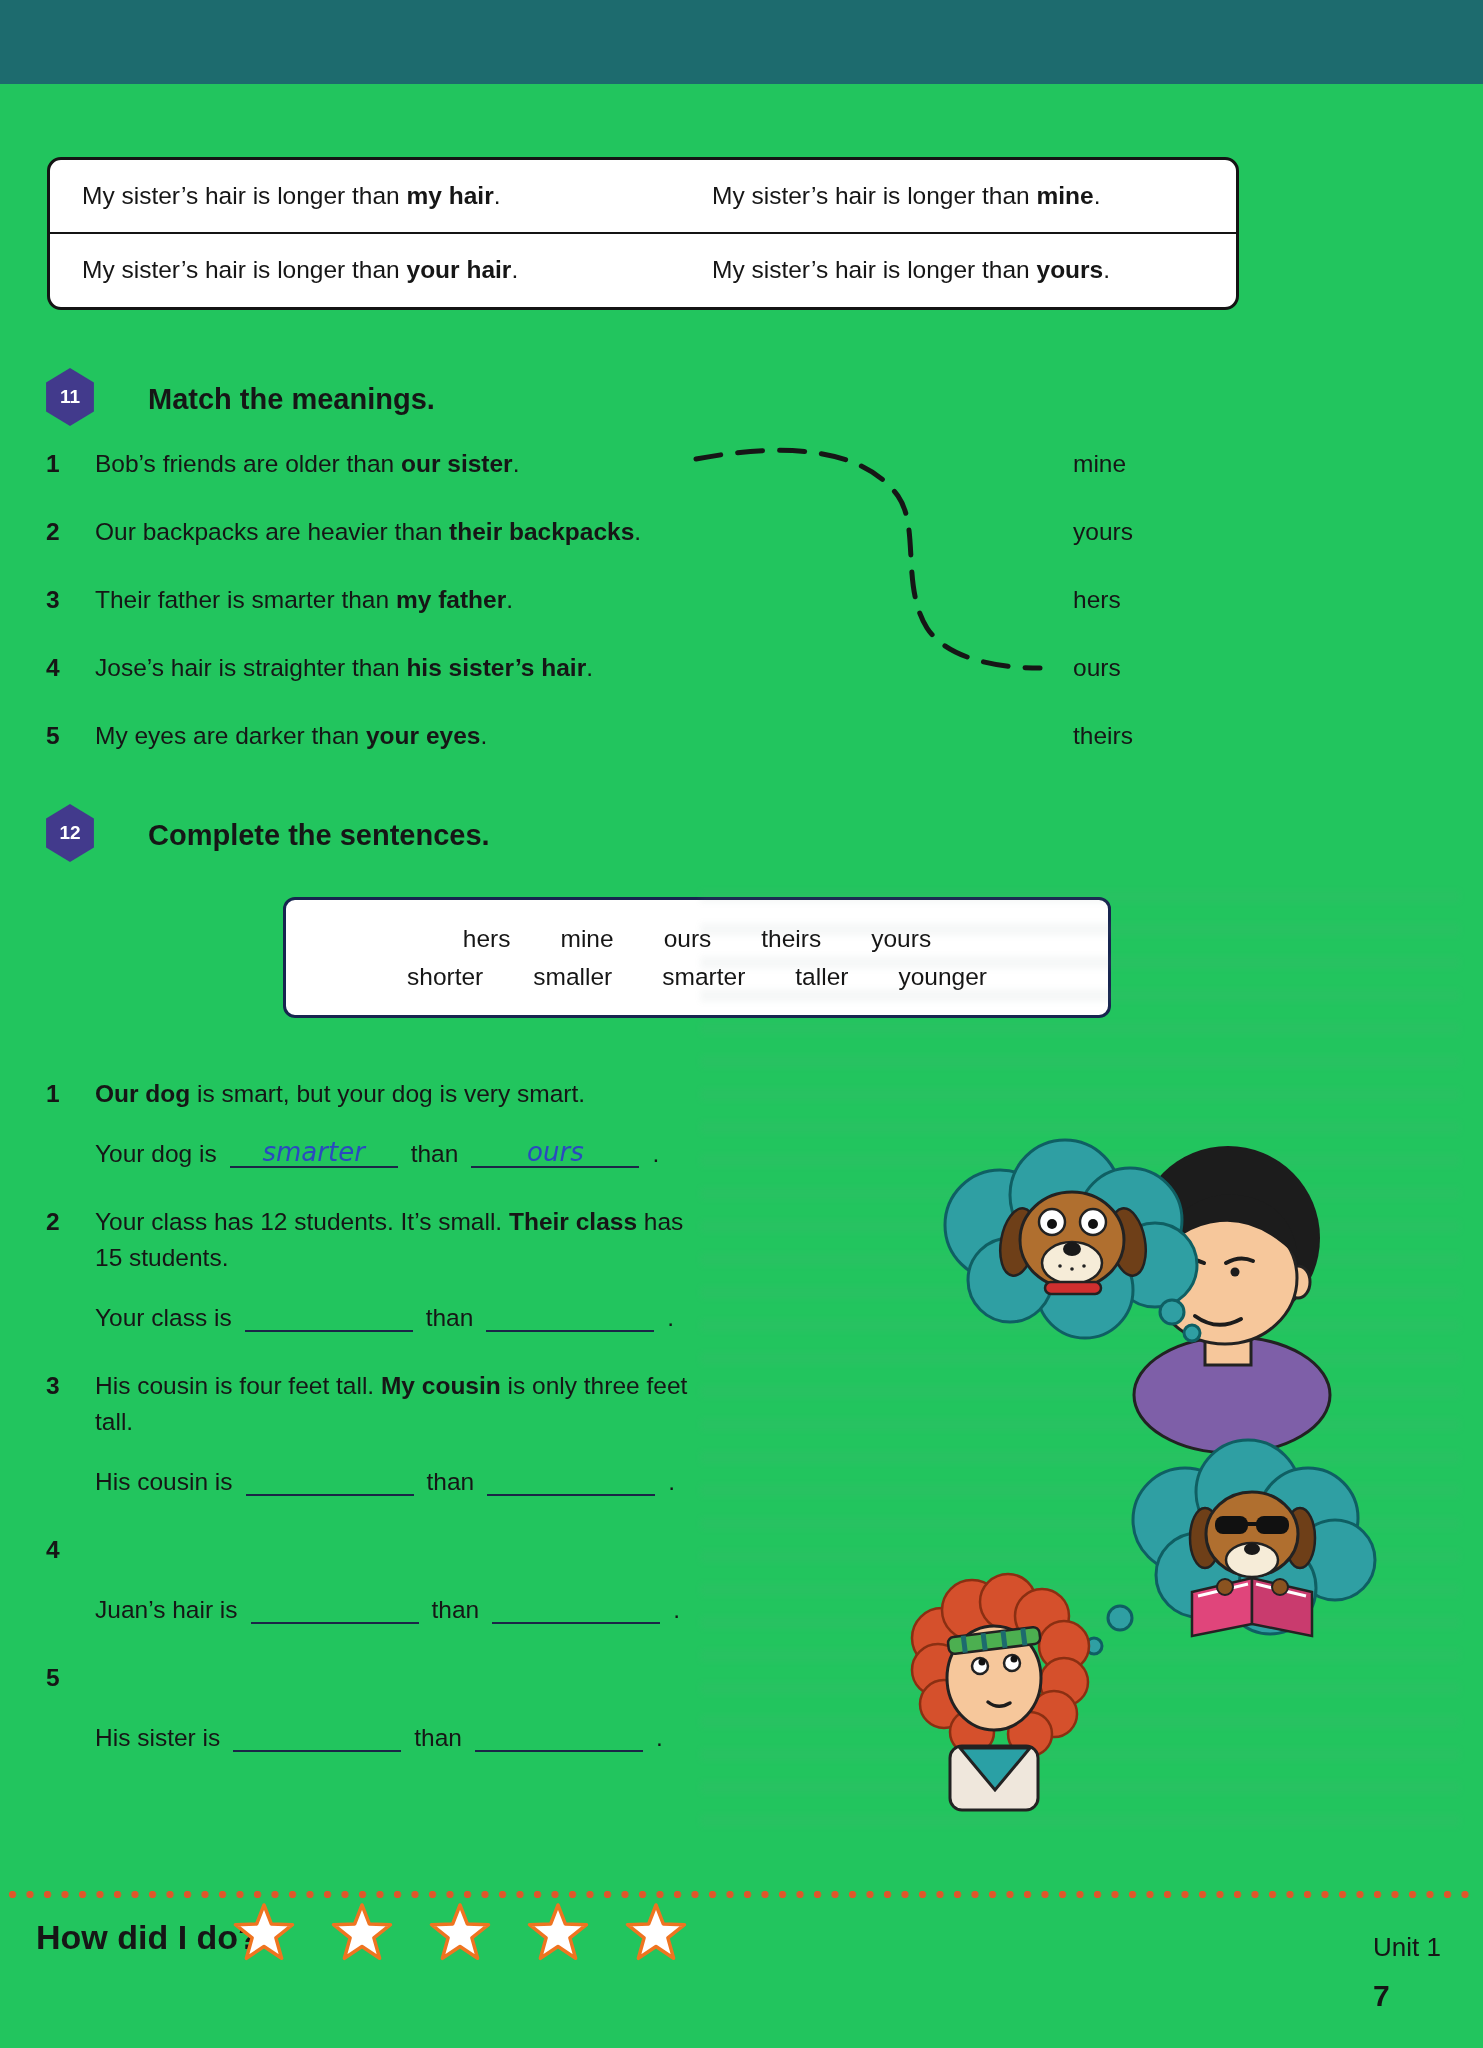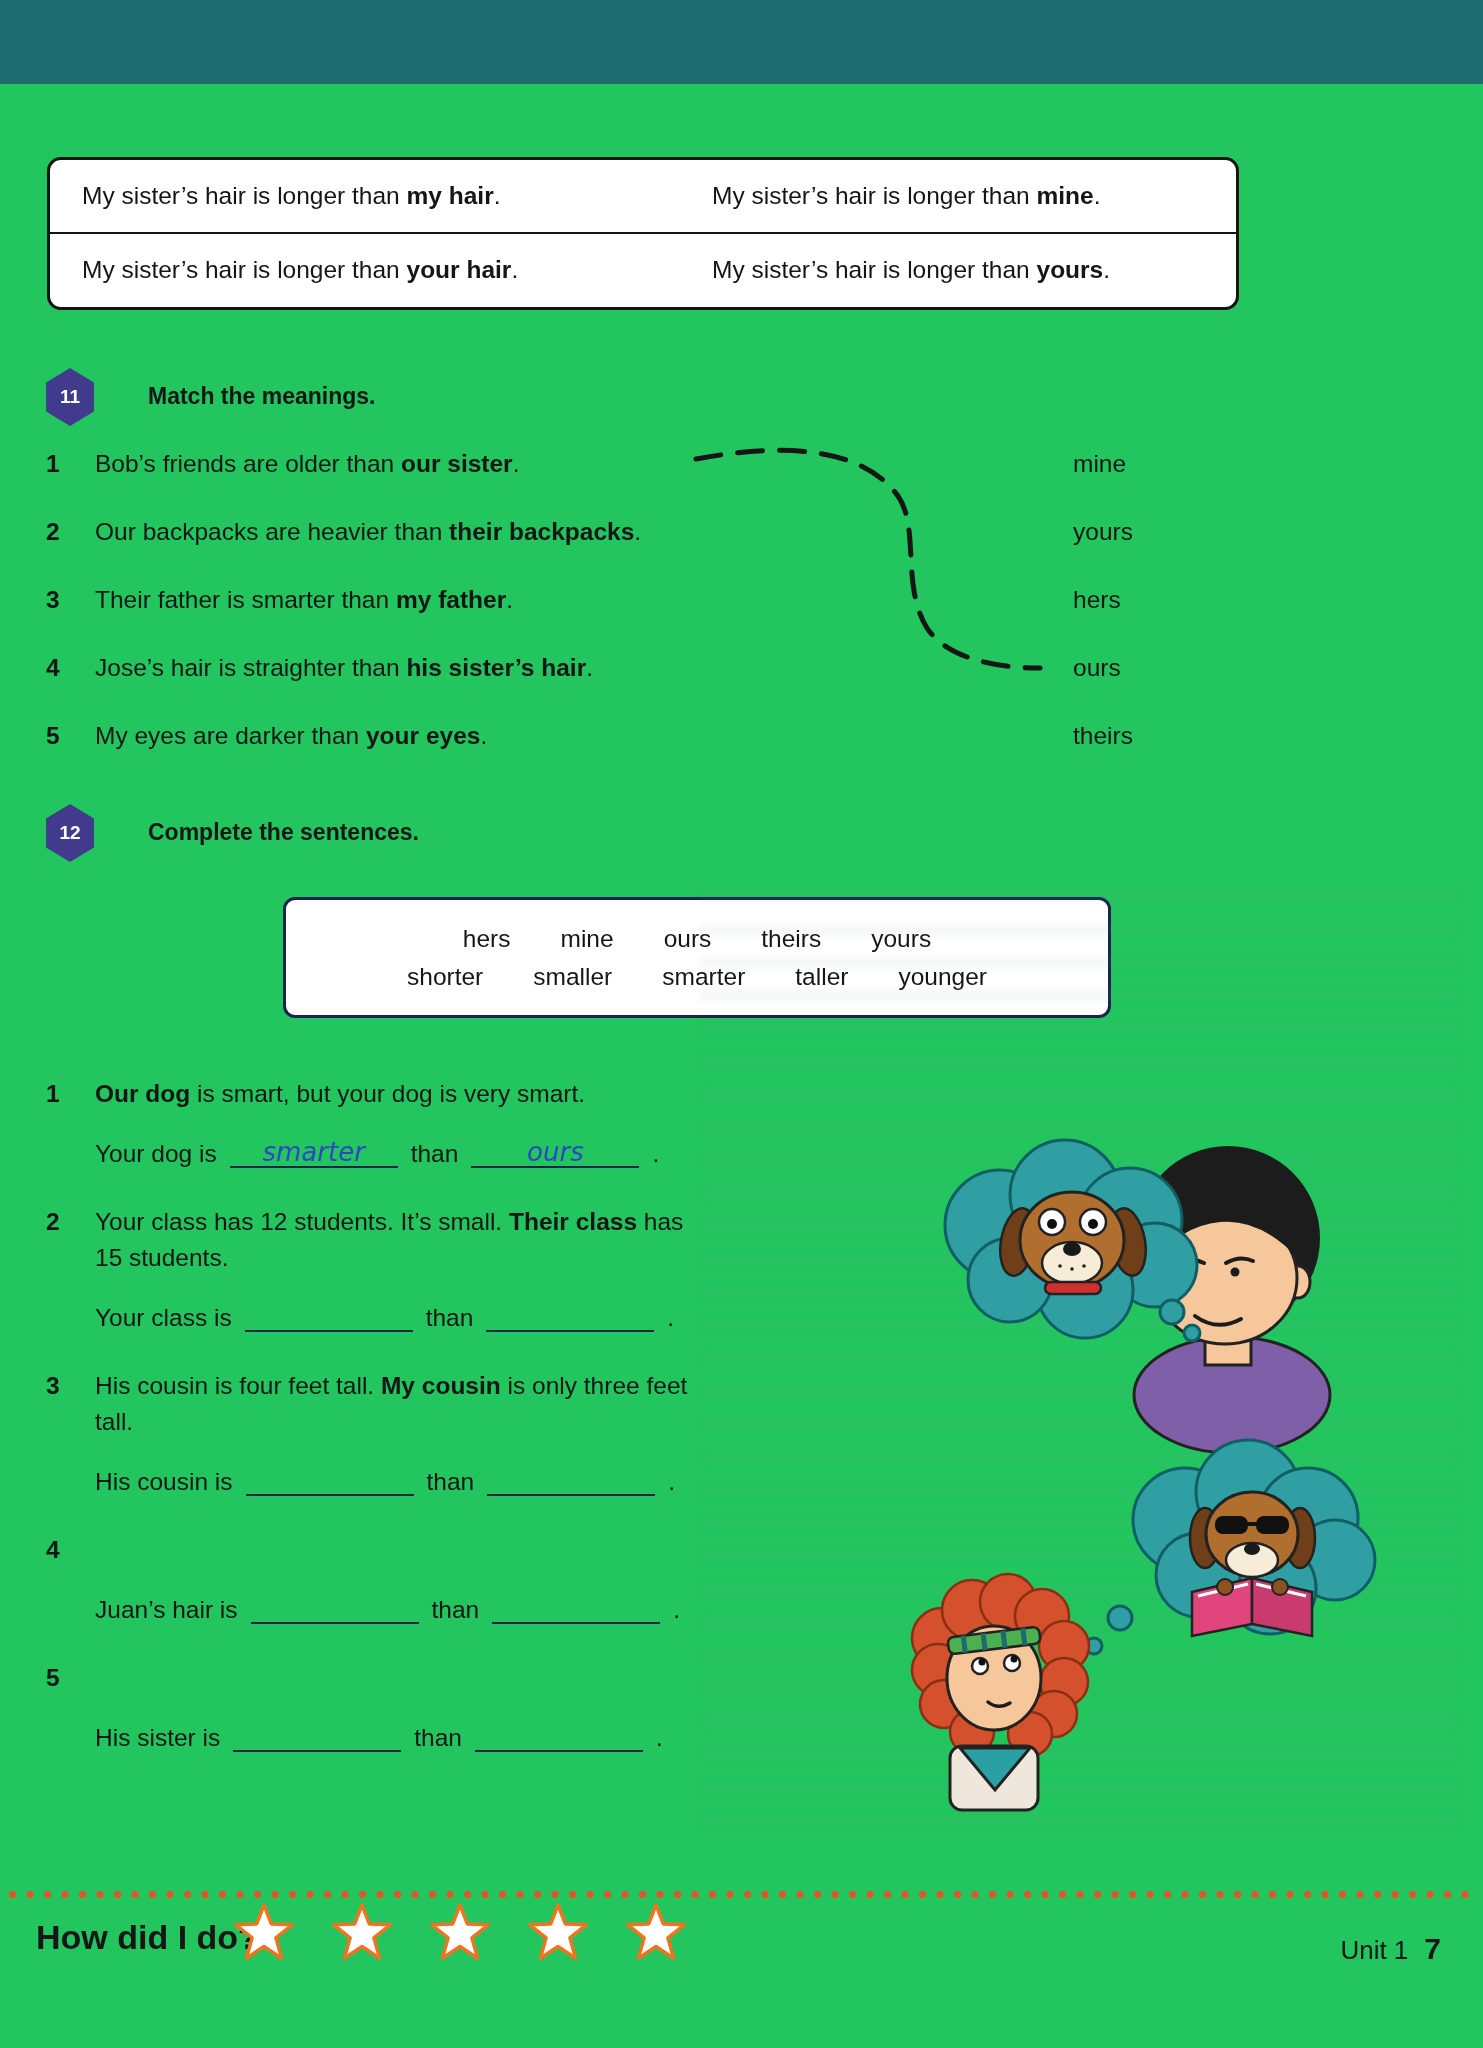--- a/index.html
+++ b/index.html
@@ -15,21 +15,21 @@
   .ex-row.first { border-bottom:2px solid #141414; }
   .ex-cell { padding-left:32px; white-space:nowrap; }
   .ex-cell.left { width:630px; flex-shrink:0; }
 
   .badge { position:absolute; width:52px; height:58px; background:#423a8c;
            clip-path:polygon(50% 0%,96% 25%,96% 75%,50% 100%,4% 75%,4% 25%);
            color:#fff; display:flex; align-items:center; justify-content:center;
            font-weight:bold; font-size:19px; }
   .badge.b11 { left:44px; top:368px; }
   .badge.b12 { left:44px; top:804px; }
-  .section-title { position:absolute; font-weight:bold; font-size:23px; }
+  .section-title { position:absolute; font-weight:bold; font-size:29px; }
   .section-title.t11 { left:148px; top:383px; }
   .section-title.t12 { left:148px; top:819px; }
 
   .match-items { position:absolute; left:46px; top:446px; }
   .match-row { display:flex; height:35px; margin-bottom:33px; font-size:24.5px; align-items:center; white-space:nowrap; }
   .match-row .num { width:49px; font-weight:bold; flex-shrink:0; }
   .match-options { position:absolute; left:1073px; top:446px; }
   .match-option { height:35px; margin-bottom:33px; font-size:24.5px; display:flex; align-items:center; }
 
   .connector { position:absolute; left:0; top:0; width:1483px; height:2048px; pointer-events:none; }
@@ -53,21 +53,21 @@
            background:repeating-linear-gradient(180deg, rgba(125,150,148,0.12) 0 13px, rgba(125,150,148,0) 13px 33px);
            filter:blur(3px); opacity:.55; }
   .illustration { position:absolute; left:880px; top:1090px; width:560px; height:740px; }
 
   .dotted-line { position:absolute; left:8px; top:1890px; width:1467px; height:9px;
                  background-image:radial-gradient(circle at 4.5px 4.5px, #e0562a 3.4px, rgba(0,0,0,0) 4px);
                  background-size:17.5px 9px; background-repeat:repeat-x; }
   .footer-question { position:absolute; left:36px; top:1918px; font-size:34px; font-weight:bold; }
   .stars { position:absolute; left:232px; top:1902px; display:flex; gap:34px; }
   .star { width:64px; height:64px; }
-  .unit-label { position:absolute; right:42px; top:1932px; font-size:26px; display:flex; align-items:baseline; gap:16px; }
+  .unit-label { position:absolute; right:42px; top:1932px; font-size:26px; display:flex; align-items:baseline; gap:16px;flex-direction:column; }
   .unit-label b { font-size:30px; }
 </style>
 </head>
 <body>
 
 <div class="page">
 
   <div class="topbar"></div>
 
   <div class="example-box">

